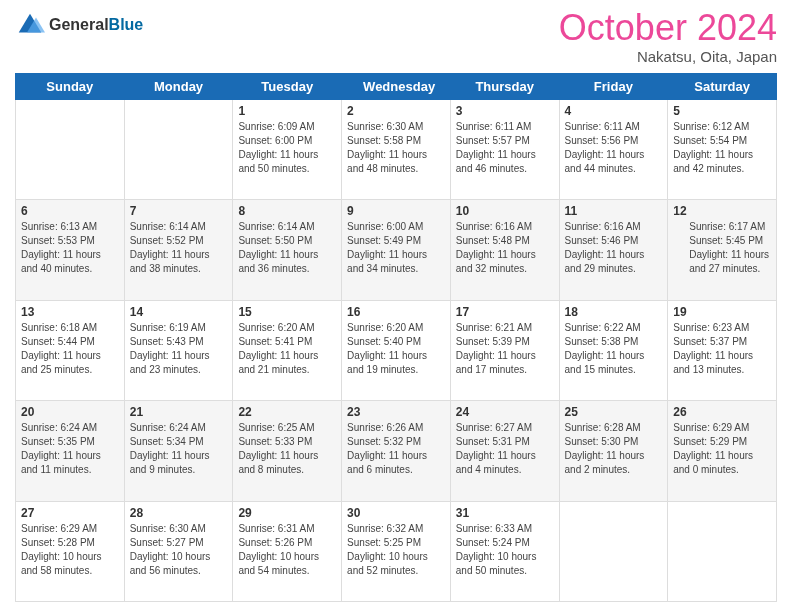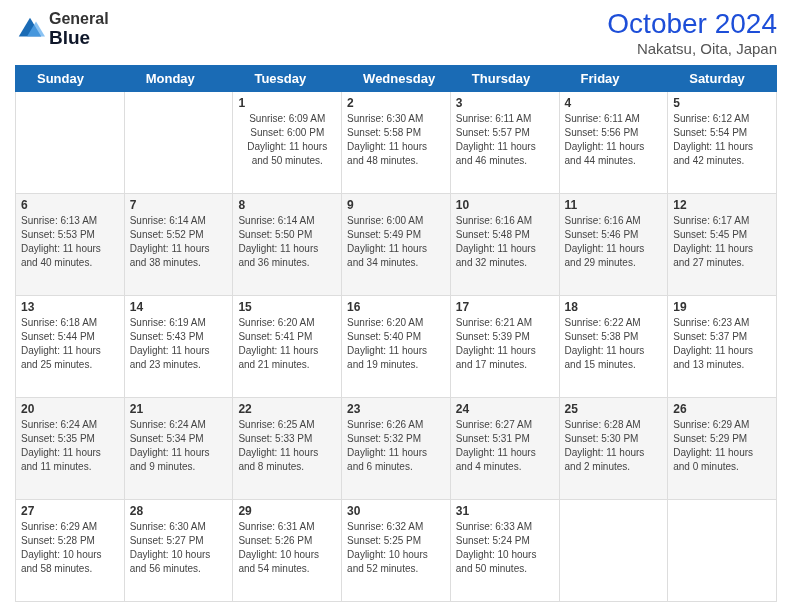--- a/index.html
+++ b/index.html
@@ -23,62 +23,62 @@
       align-items: flex-start;
       margin-bottom: 8px;
     }
     .logo {
       display: flex;
       align-items: center;
       gap: 4px;
     }
     .logo-text {
       display: flex;
-      flex-direction: column;
+      flex-direction: row;
       line-height: 1.1;
     }
     .logo-general {
       font-size: 16px;
       font-weight: bold;
       color: #333;
     }
     .logo-blue {
-      font-size: 19px;
+      font-size: 16px;
       font-weight: bold;
-      color: #0f172a;
+      color: #0369a1;
     }
     .logo-icon {
       width: 30px;
       height: 30px;
     }
     .title-block {
       text-align: right;
     }
     .main-title {
-      font-size: 28px;
+      font-size: 36px;
       font-weight: normal;
-      color: #1d4ed8;
+      color: #ec4899;
       line-height: 1;
     }
     .subtitle {
       font-size: 15px;
       color: #555;
       margin-top: 2px;
     }
     .calendar {
       flex: 1;
       border: 1px solid #ccc;
       border-collapse: collapse;
       width: 100%;
       table-layout: fixed;
     }
     .calendar th {
       background-color: #1a6bb5;
       color: #fff;
-      text-align: left;
+      text-align: center;
       padding: 5px 21px;
       font-size: 13px;
       font-weight: bold;
       border: 1px solid #1a6bb5;
     }
     .calendar td {
       border: 1px solid #ddd;
       vertical-align: top;
       padding: 4px 5px;
       font-size: 10.5px;
@@ -139,21 +139,21 @@
           <th>Friday</th>
           <th>Saturday</th>
         </tr>
     </thead>
     <tbody id="calendar-body">
     <tr>
           <td class="empty-cell"></td>
           <td class="empty-cell"></td>
           <td>
             <span class="day-num">1</span>
-            <div class="day-info" style="white-space: pre-line; text-align: center;">Sunrise: 6:09 AM
+            <div class="day-info" style="white-space: pre-line;">Sunrise: 6:09 AM
 Sunset: 6:00 PM
 Daylight: 11 hours and 50 minutes.</div>
           </td>
           <td>
             <span class="day-num">2</span>
             <div class="day-info" style="white-space: pre-line;">Sunrise: 6:30 AM
 Sunset: 5:58 PM
 Daylight: 11 hours and 48 minutes.</div>
           </td>
           <td>
@@ -207,21 +207,21 @@
 Daylight: 11 hours and 32 minutes.</div>
           </td>
           <td>
             <span class="day-num">11</span>
             <div class="day-info" style="white-space: pre-line;">Sunrise: 6:16 AM
 Sunset: 5:46 PM
 Daylight: 11 hours and 29 minutes.</div>
           </td>
           <td>
             <span class="day-num">12</span>
-            <div class="day-info" style="white-space: pre-line;">Sunrise: 6:17 AM
+            <div class="day-info" style="white-space: pre-line; margin-left: 16px;">Sunrise: 6:17 AM
 Sunset: 5:45 PM
 Daylight: 11 hours and 27 minutes.</div>
           </td>
         </tr>
         <tr>
           <td>
             <span class="day-num">13</span>
             <div class="day-info" style="white-space: pre-line;">Sunrise: 6:18 AM
 Sunset: 5:44 PM
 Daylight: 11 hours and 25 minutes.</div>

